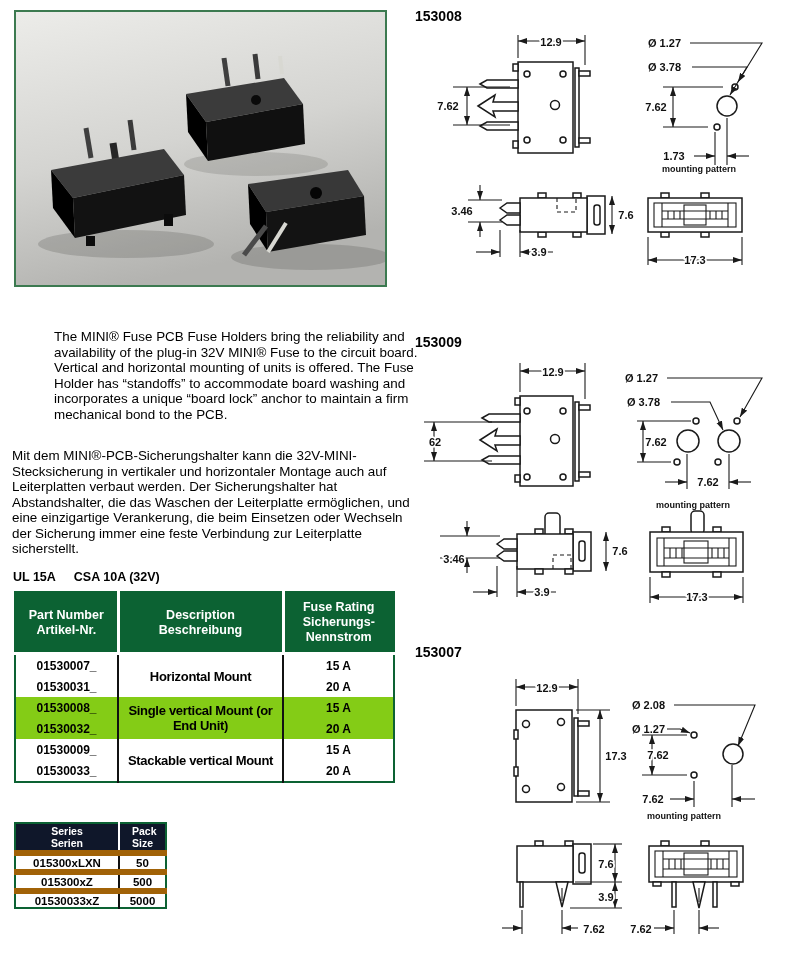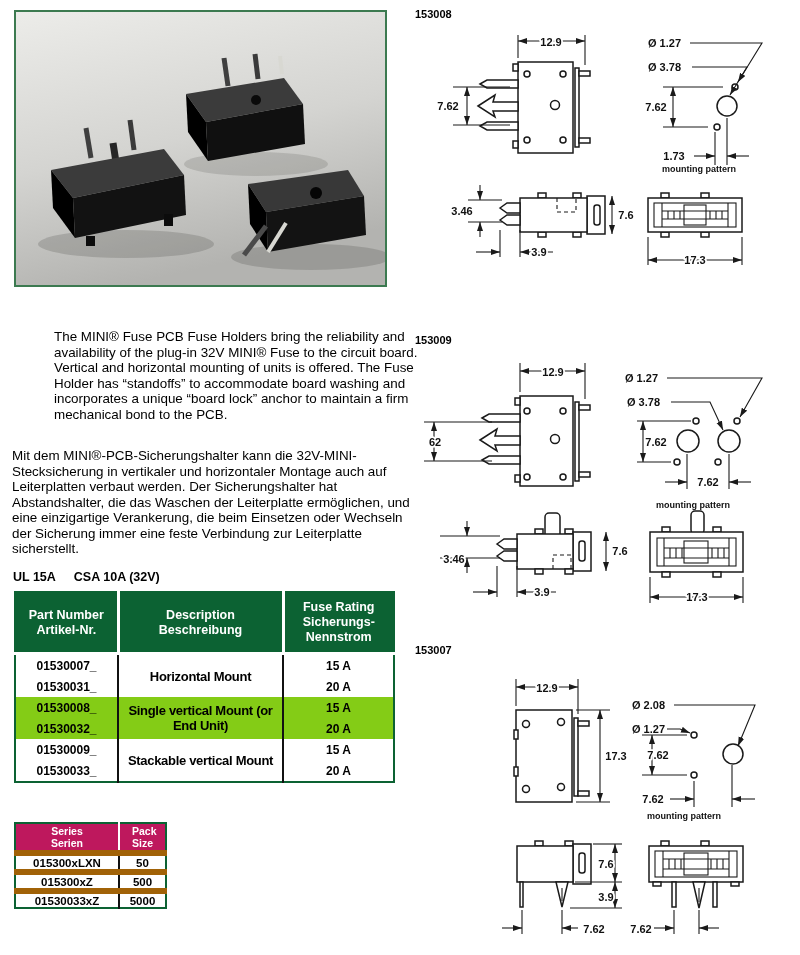--- a/index.html
+++ b/index.html
@@ -30,29 +30,29 @@
   #main-table td{font-weight:bold;text-align:center;height:21px;padding:0 2px;border-left:2px solid #111;}
   #main-table td:first-child{border-left:none;text-align:center;}
   td.part{font-size:12px;}
   td.desc{font-size:13px;letter-spacing:-0.3px;}
   td.rate{font-size:12px;}
   tr.shade td{background:#84cc16;}
 
   
   #pack-table{left:14px;top:822px;border-collapse:collapse;table-layout:fixed;width:151px;
               border:2px solid #0c6233;}
-  #pack-table th{background:#be185d;color:#fff;font-size:10.5px;font-weight:bold;line-height:1.15;
+  #pack-table th{background:#0f172a;color:#fff;font-size:10.5px;font-weight:bold;line-height:1.15;
                  padding:1px 12px;border-left:2px solid #fff;}
   #pack-table th:first-child{border-left:none;}
   #pack-table td{font-weight:bold;font-size:11.5px;text-align:center;height:13px;padding:0;
                  border-top:6px solid #a16207;border-left:2px solid #111;}
   #pack-table td:first-child{border-left:none;}
 
   
-  .dwg-label{font-size:11px;font-weight:bold;}
+  .dwg-label{font-size:14px;font-weight:bold;}
   #lbl8{left:415px;top:8px;}
   #lbl9{left:415px;top:334px;}
   #lbl7{left:415px;top:644px;}
   svg.dwg{position:absolute;overflow:visible;}
   #svg8{left:410px;top:25px;}
   #svg9{left:410px;top:351px;}
   #svg7{left:410px;top:661px;}
 
   svg.dwg .ln{stroke:#1a1a1a;stroke-width:1.1;fill:none;}
   svg.dwg .o{stroke:#1a1a1a;stroke-width:1.5;fill:#fff;}

